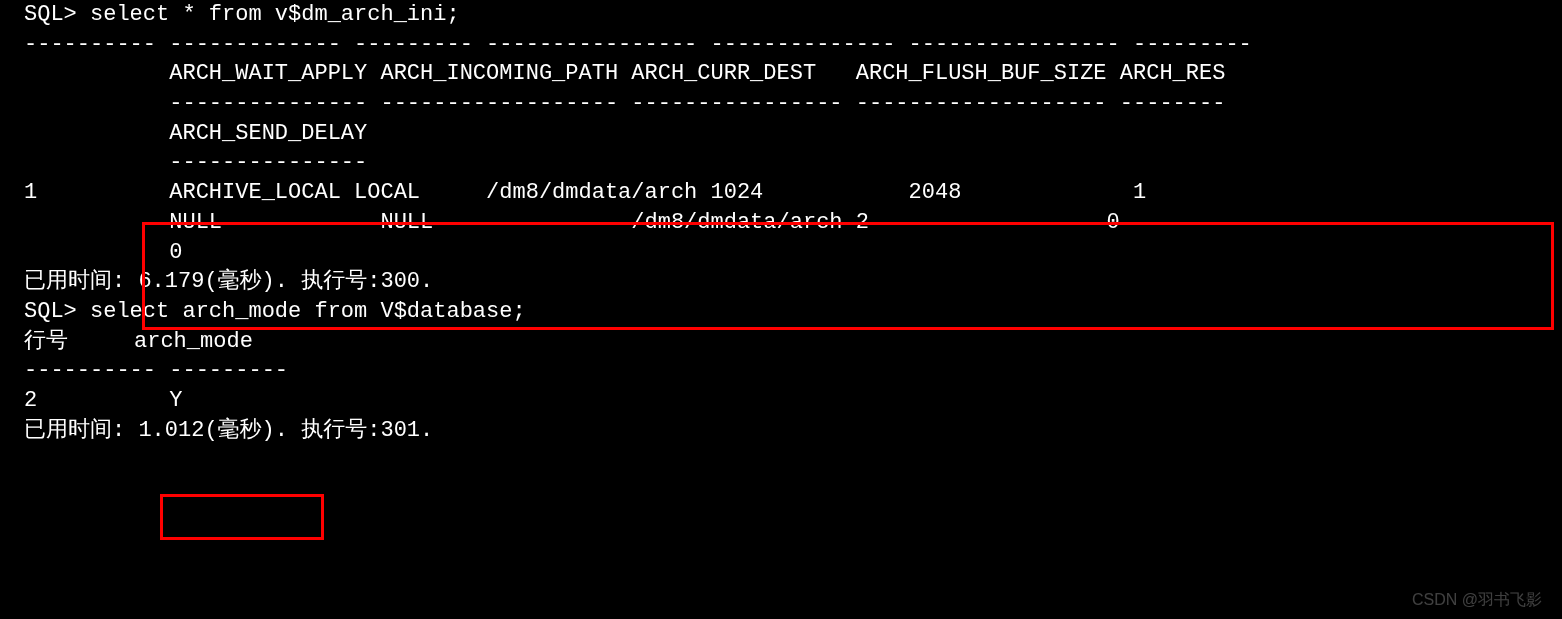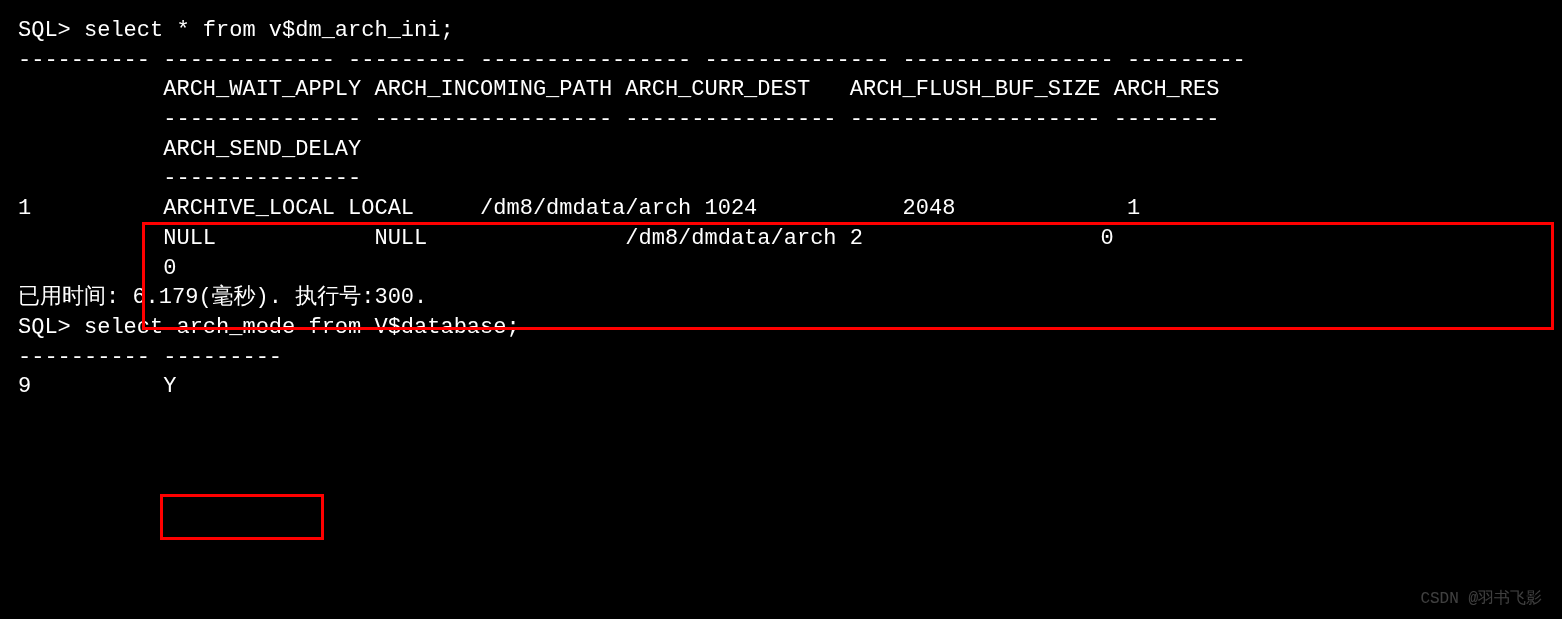--- a/index.html
+++ b/index.html
@@ -14,23 +14,22 @@
     height: 619px;
     overflow: hidden;
     position: relative;
   }
   pre {
     margin: 0;
     font-family: inherit;
     white-space: pre;
   }
   .terminal {
-    padding: 0 18px;
+    padding: 0 24px;
     position: relative;
-    margin-top: 16px;
   }
   .redbox1 {
     position: absolute;
     border: 3px solid #ff0000;
     left: 142px;
     top: 222px;
     width: 1406px;
     height: 102px;
     pointer-events: none;
   }
@@ -42,21 +41,21 @@
     width: 158px;
     height: 40px;
     pointer-events: none;
   }
   .watermark {
     position: absolute;
     right: 20px;
     bottom: 8px;
     color: rgba(255,255,255,0.25);
     font-size: 16px;
-    font-family: Liberation Mono, monospace;
+    font-family: Liberation Sans, sans-serif;
   }
 </style>
 </head>
 <body>
 
 <div class="terminal">
 <pre>SQL&gt; select * from v$dm_arch_ini;</pre>
 <pre></pre>
 <pre>---------- ------------- --------- ---------------- -------------- ---------------- ---------</pre>
 <pre>           ARCH_WAIT_APPLY ARCH_INCOMING_PATH ARCH_CURR_DEST   ARCH_FLUSH_BUF_SIZE ARCH_RES</pre>
@@ -64,21 +63,23 @@
 <pre>           ARCH_SEND_DELAY</pre>
 <pre>           ---------------</pre>
 <pre>1          ARCHIVE_LOCAL LOCAL     /dm8/dmdata/arch 1024           2048             1</pre>
 <pre>           NULL            NULL               /dm8/dmdata/arch 2                  0</pre>
 <pre>           0</pre>
 <pre></pre>
 <pre></pre>
 <pre>已用时间: 6.179(毫秒). 执行号:300.</pre>
 <pre>SQL&gt; select arch_mode from V$database;</pre>
 <pre></pre>
+<pre>行号     arch_mode</pre>
 <pre>---------- ---------</pre>
-<pre>9          Y</pre>
+<pre>2          Y</pre>
 <pre></pre>
+<pre>已用时间: 1.012(毫秒). 执行号:301.</pre>
 </div>
 
 <div class="redbox1"></div>
 <div class="redbox2"></div>
 
 <div class="watermark">CSDN @羽书飞影</div>
 
 </body></html>

